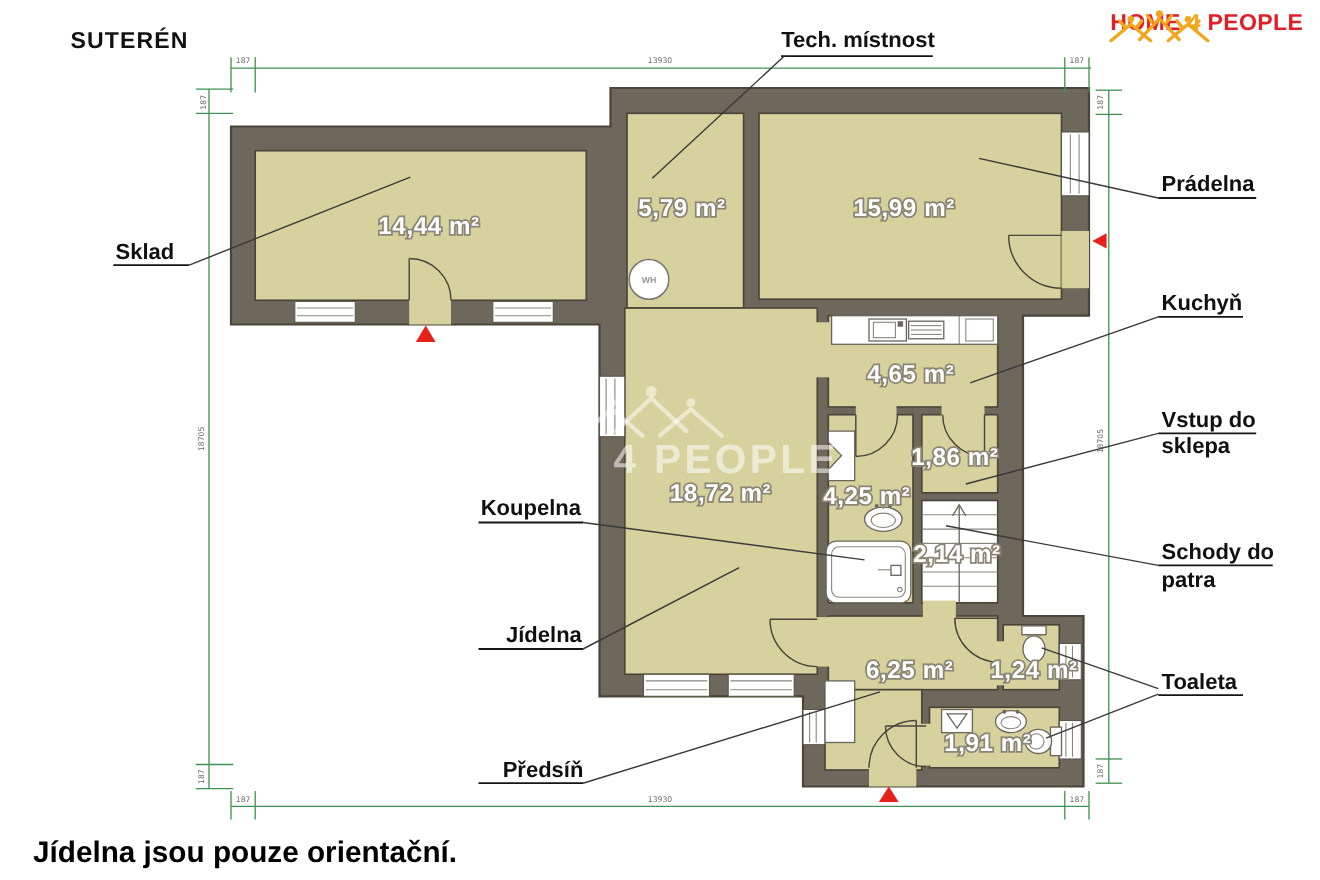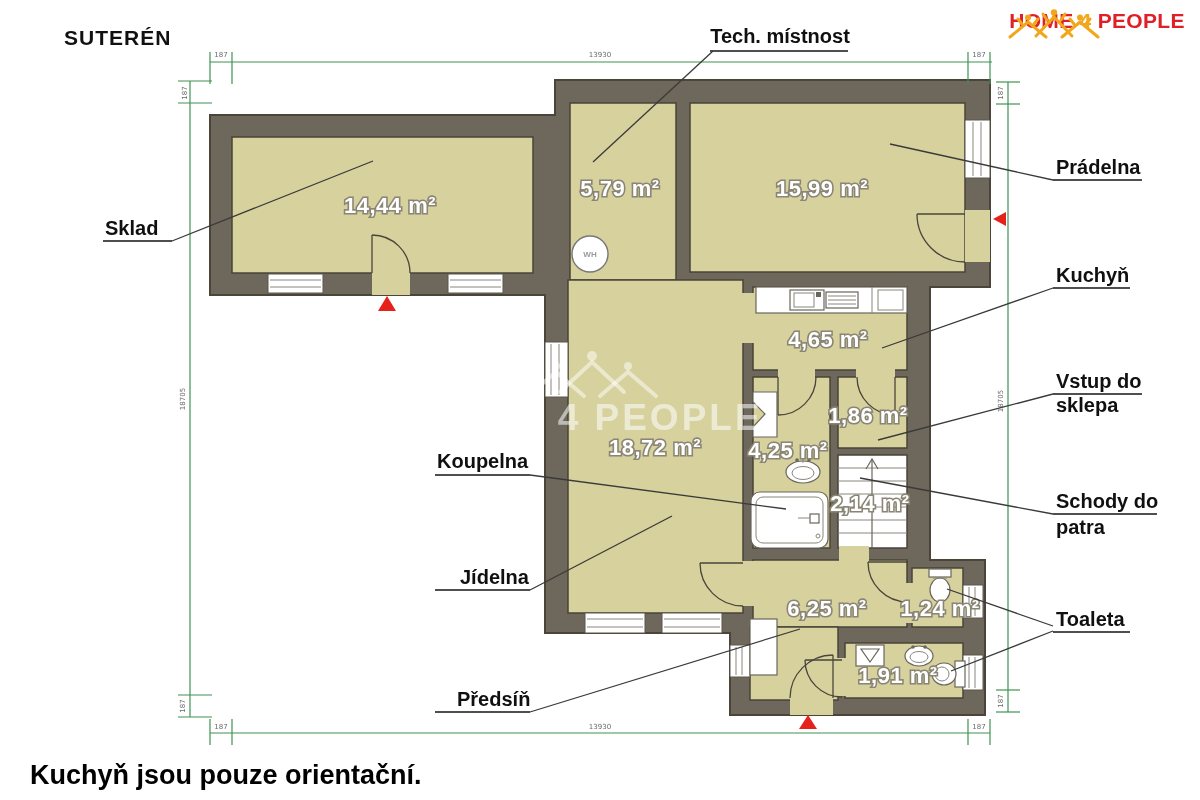--- a/index.html
+++ b/index.html
@@ -361,14 +361,14 @@
       <text class="lbl" x="460" y="584">Jídelna</text>
       <line class="under" x1="435" y1="590" x2="530" y2="590"></line>
       <line class="leader" x1="530" y1="590" x2="672" y2="516"></line>
 
       <text class="lbl" x="457" y="706">Předsíň</text>
       <line class="under" x1="435" y1="712" x2="530" y2="712"></line>
       <line class="leader" x1="530" y1="712" x2="800" y2="629"></line>
     </g>
   </svg>
 
-  <div class="footer">Kuchyň jsou pouze orientační.</div>
+  <div class="footer">Jídelna jsou pouze orientační.</div>
 </div>
 
 </body></html>

